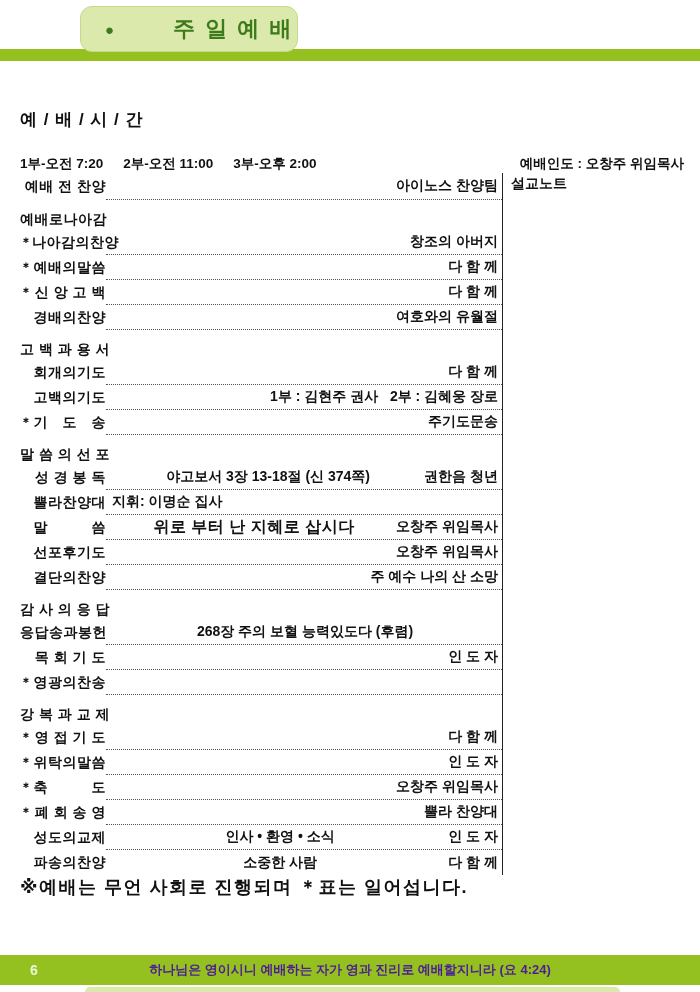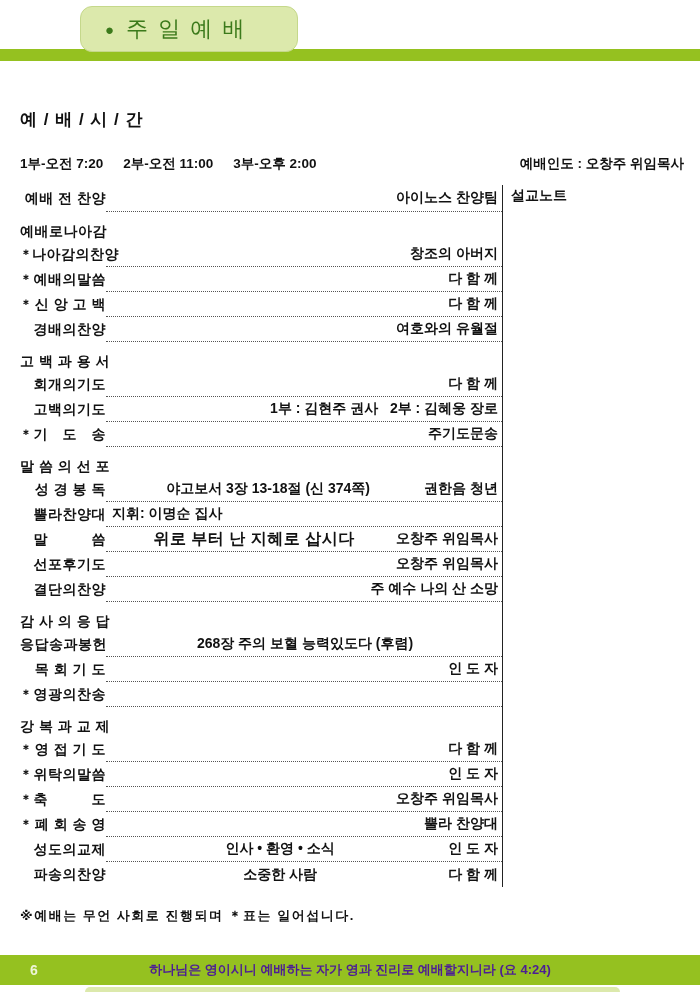--- a/index.html
+++ b/index.html
@@ -6,32 +6,32 @@
   html,body { width:700px; height:992px; background:#ffffff;
     font-family:"Liberation Sans","DejaVu Sans",sans-serif; }
   .page { position:relative; width:700px; height:992px; background:#fff; overflow:hidden; }
 
   
   .header-bar { position:absolute; left:0; top:49px; width:700px; height:12px; background:#95c120; }
   .header-tab { position:absolute; left:80px; top:6px; width:218px; height:46px;
     background:#dce9ac; border:1px solid #c5d88b; border-radius:12px;
     display:flex; align-items:center; padding-left:24px; gap:12px; z-index:2; }
   .header-tab .bullet { color:#3c7a1b; font-size:15px; }
-  .header-tab .title { color:#3c7a1b; font-size:22px; font-weight:400; letter-spacing:2px; }
+  .header-tab .title { color:#3c7a1b; font-size:22px; font-weight:700; letter-spacing:2px;margin-left:47px; }
 
   
   .main { position:absolute; left:20px; top:108px; width:664px; color:#111; }
   .time-heading { font-size:17px; font-weight:700; letter-spacing:1px; }
   .time-row { display:flex; justify-content:space-between; align-items:center;
     margin-top:24px; font-size:13.5px; font-weight:700; }
   .times span { margin-right:20px; white-space:pre; }
   .leader { white-space:pre; }
 
   
-  .order-table { display:flex; margin-top:12px; }
+  .order-table { display:flex; }
   .order-main { width:482px; }
   .notes-col { flex:1; border-left:1.5px solid #222; padding:2px 0 0 8px; }
   .notes-label { font-size:14px; font-weight:700; }
 
   .row { display:flex; align-items:center; }
   .row.item { height:25px; }
   .row.first { height:27px; }
   .row.section { height:30px; align-items:flex-end; padding-bottom:1px; }
   .cell-label { width:86px; display:flex; align-items:center; font-size:14px; font-weight:700; }
   .row.section .cell-label { width:auto;align-items:flex-end; }
@@ -40,21 +40,21 @@
   .row.section .lbl { text-align:left; }
   .cell-value { flex:1; height:100%; display:flex; align-items:center;
     border-bottom:1px dotted #555; padding:0 4px 0 6px;
     font-size:14px; font-weight:700; }
   .row.section .cell-value { border-bottom:none; }
   .row.last .cell-value { border-bottom:none; }
   .content { flex:1; text-align:center; white-space:pre; }
   .content.sermon { font-size:16px; letter-spacing:0.5px; }
   .performer { white-space:pre; text-align:right; }
 
-  .footnote { margin-top:20px; font-size:13px; font-weight:700; letter-spacing:1.5px; }
+  .footnote { margin-top:0; font-size:18px; font-weight:700; letter-spacing:1.5px; }
 
   
   .footer-bar { position:absolute; left:0; top:955px; width:700px; height:30px;
     background:#95c120; display:flex; align-items:center; }
   .page-num { position:absolute; left:30px; color:#eef5d8; font-size:14px; font-weight:700; }
   .verse { width:100%; text-align:center; color:#4c1d95; font-size:13px; font-weight:700; }
   .next-tab-peek { position:absolute; left:85px; top:987px; width:535px; height:5px;
     background:#dce9ac; border-radius:8px 8px 0 0; }
 </style>
 </head>

